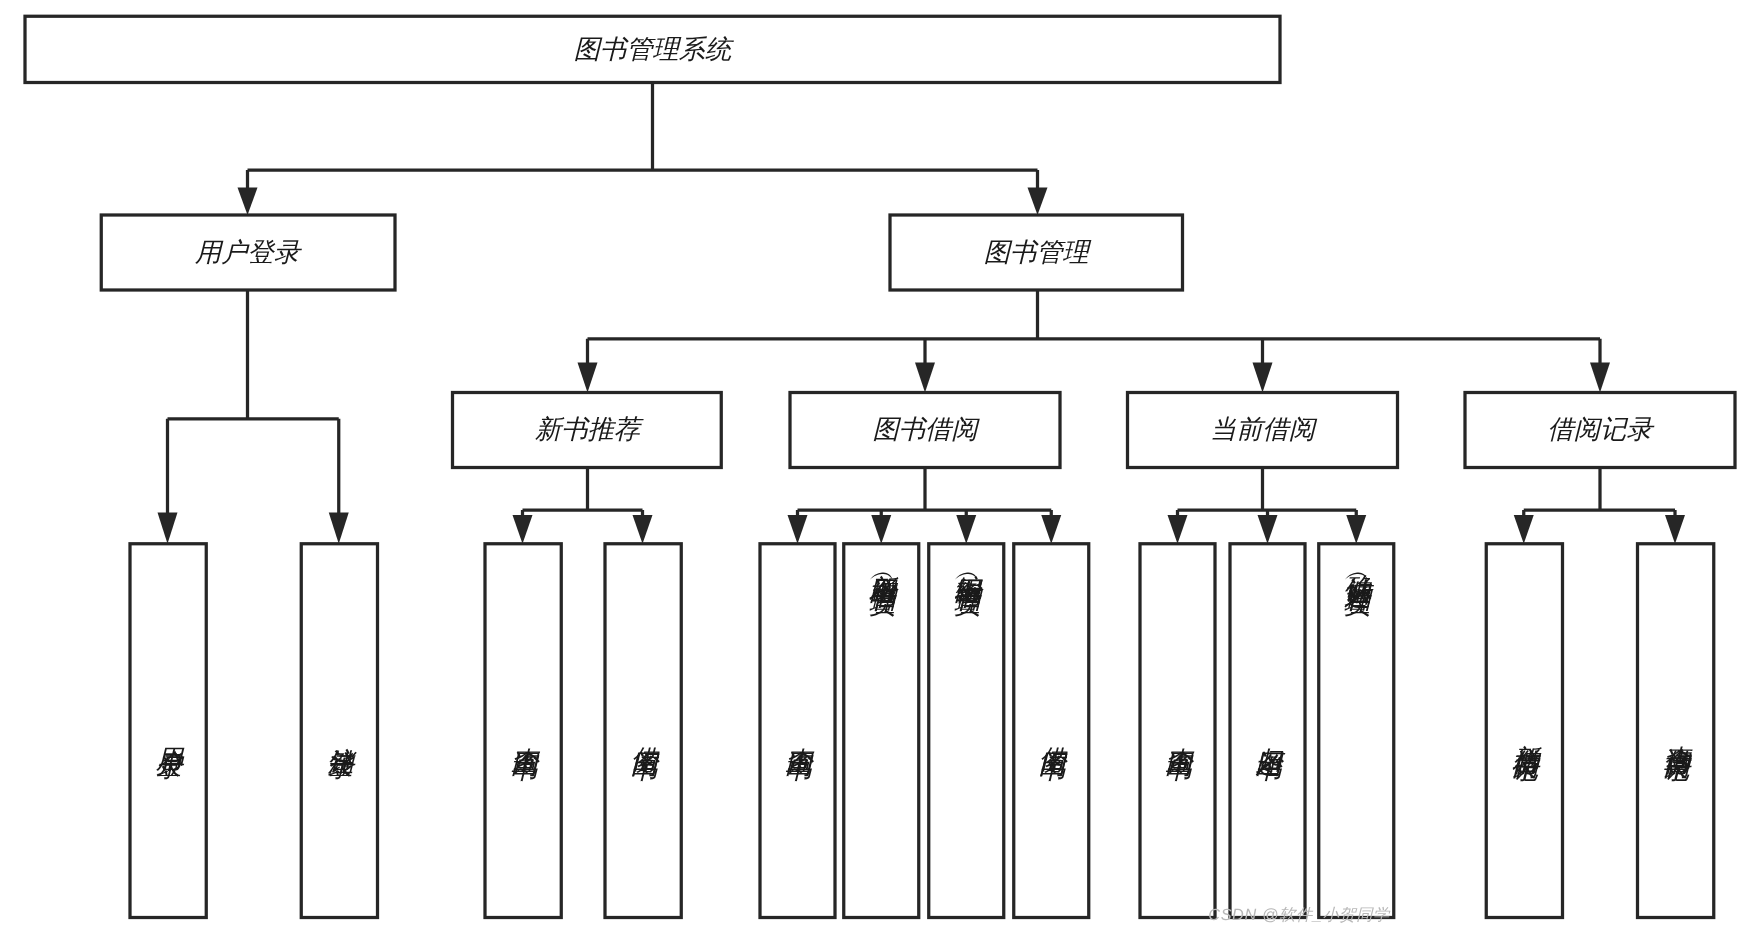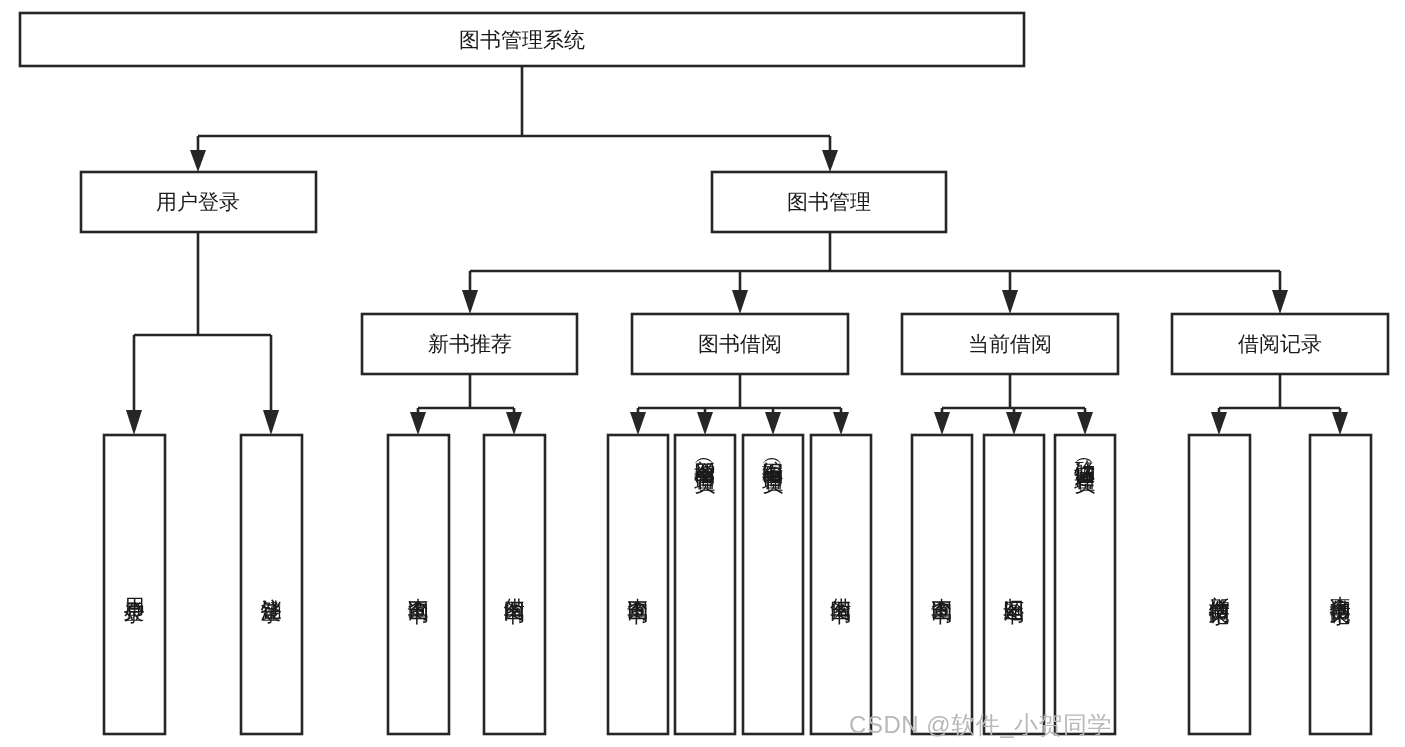--- a/index.html
+++ b/index.html
@@ -11,20 +11,21 @@
     width: 1405px;
     height: 747px;
     font-family: "Liberation Sans", "DejaVu Sans", sans-serif;
     overflow: hidden;
   }
   #diagram-root {
     position: relative;
     width: 1120px;
     height: 747px;
     background: #ffffff;
+    font-style: italic;
   }
   svg.flow-canvas {
     position: absolute;
     top: 0;
     left: 0;
     width: 1405px;
     height: 747px;
     display: block;
   }
   .node-rect {
@@ -65,21 +66,21 @@
     letter-spacing: 2px;
     color: #1a1a1a;
     white-space: nowrap;
     text-align: center;
   }
   .watermark {
     position: absolute;
     right: 8px;
     bottom: 6px;
     font-family: "Liberation Sans", "DejaVu Sans", sans-serif;
-    font-size: 24px;
+    font-size: 13px;
     color: #b8b8b8;
     letter-spacing: 0.5px;
     white-space: nowrap;
   }
 </style>
 </head>
 <body>
 
 <div id="diagram-root">
 

